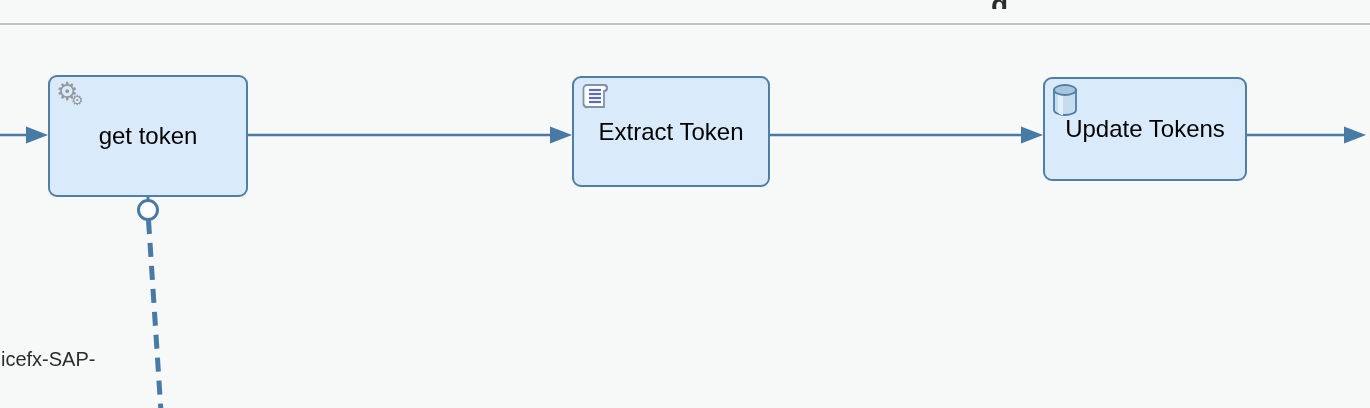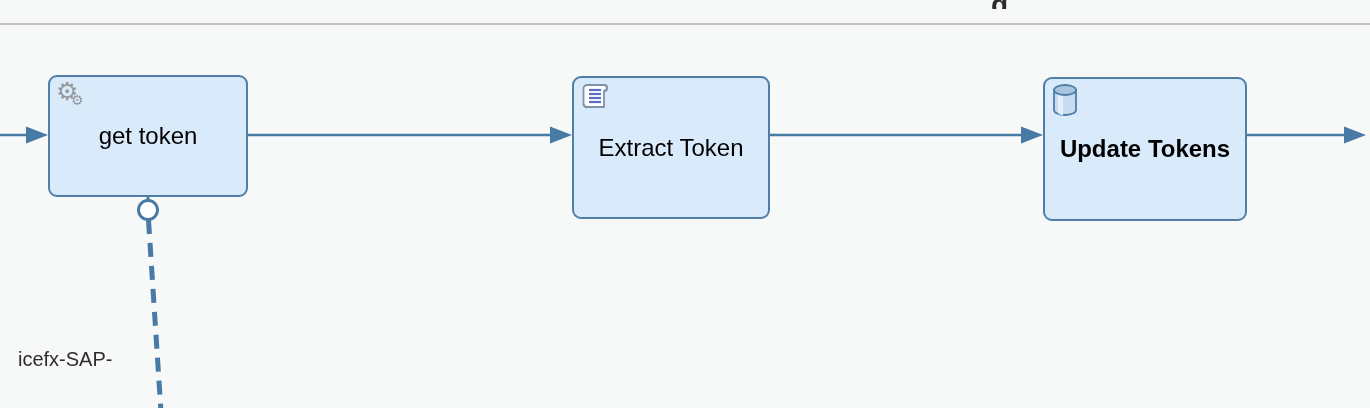--- a/index.html
+++ b/index.html
@@ -26,31 +26,31 @@
   .node{
     position:absolute;
     background:#d9eafa;
     border:2px solid #4f7ea6;
     border-radius:9px;
     display:flex;align-items:center;justify-content:center;
     color:#000;font-size:24px;
     box-sizing:border-box;
   }
   .node-get-token{left:48px;top:75px;width:200px;height:122px;}
-  .node-extract-token{left:572px;top:76px;width:198px;height:143px;}
-  .node-update-tokens{left:1043px;top:77px;width:204px;height:144px;font-weight:bold;}
+  .node-extract-token{left:572px;top:76px;width:198px;height:111px;}
+  .node-update-tokens{left:1043px;top:77px;width:204px;height:104px;}
   .node-icon{position:absolute;left:6px;top:4px;width:34px;height:34px;}
   .gear-wrap{position:relative;display:block;width:34px;height:34px;color:#95999c;}
   .gear-big{position:absolute;left:0;top:-2px;font-size:25px;line-height:25px;
     font-family:"DejaVu Sans", sans-serif;}
   .gear-small{position:absolute;left:15px;top:12px;font-size:14px;line-height:14px;
     font-family:"DejaVu Sans", sans-serif;}
   .node-label{pointer-events:none;text-align:center;}
   .receiver-label{
-    position:absolute;left:18px;top:347px;
+    position:absolute;left:1px;top:347px;
     color:#2d2d2d;font-size:20px;line-height:24px;white-space:nowrap;
   }
 </style>
 </head>
 <body>
 
 <div class="canvas">
 
   <div class="top-rule"></div>
 

